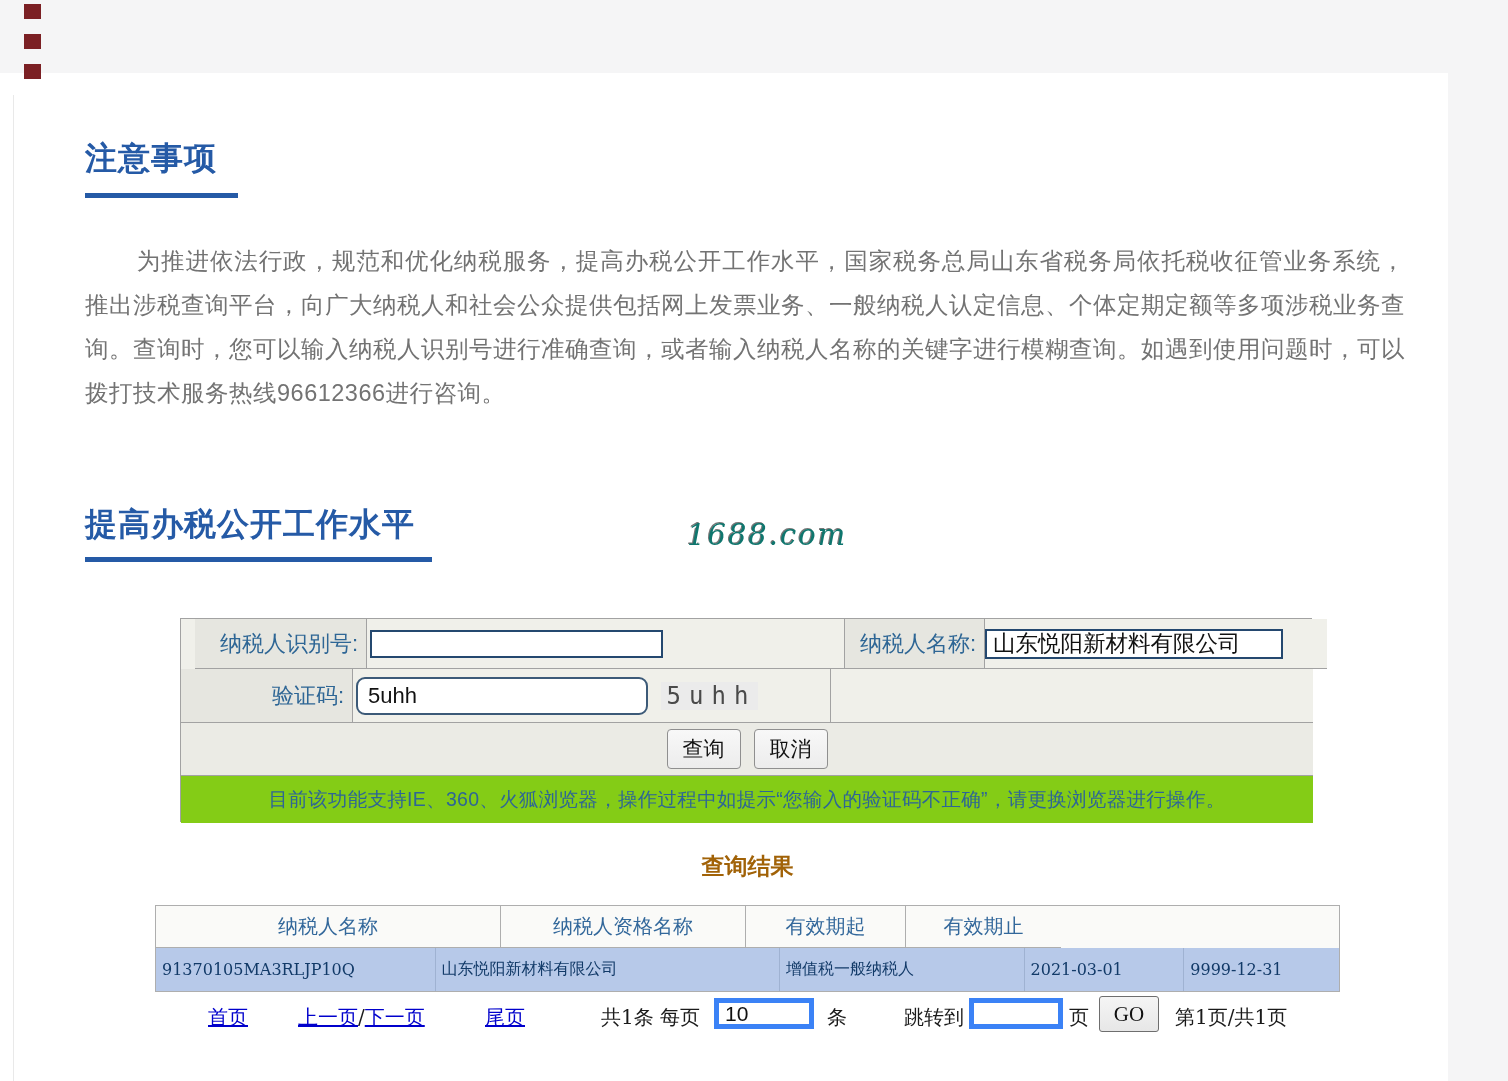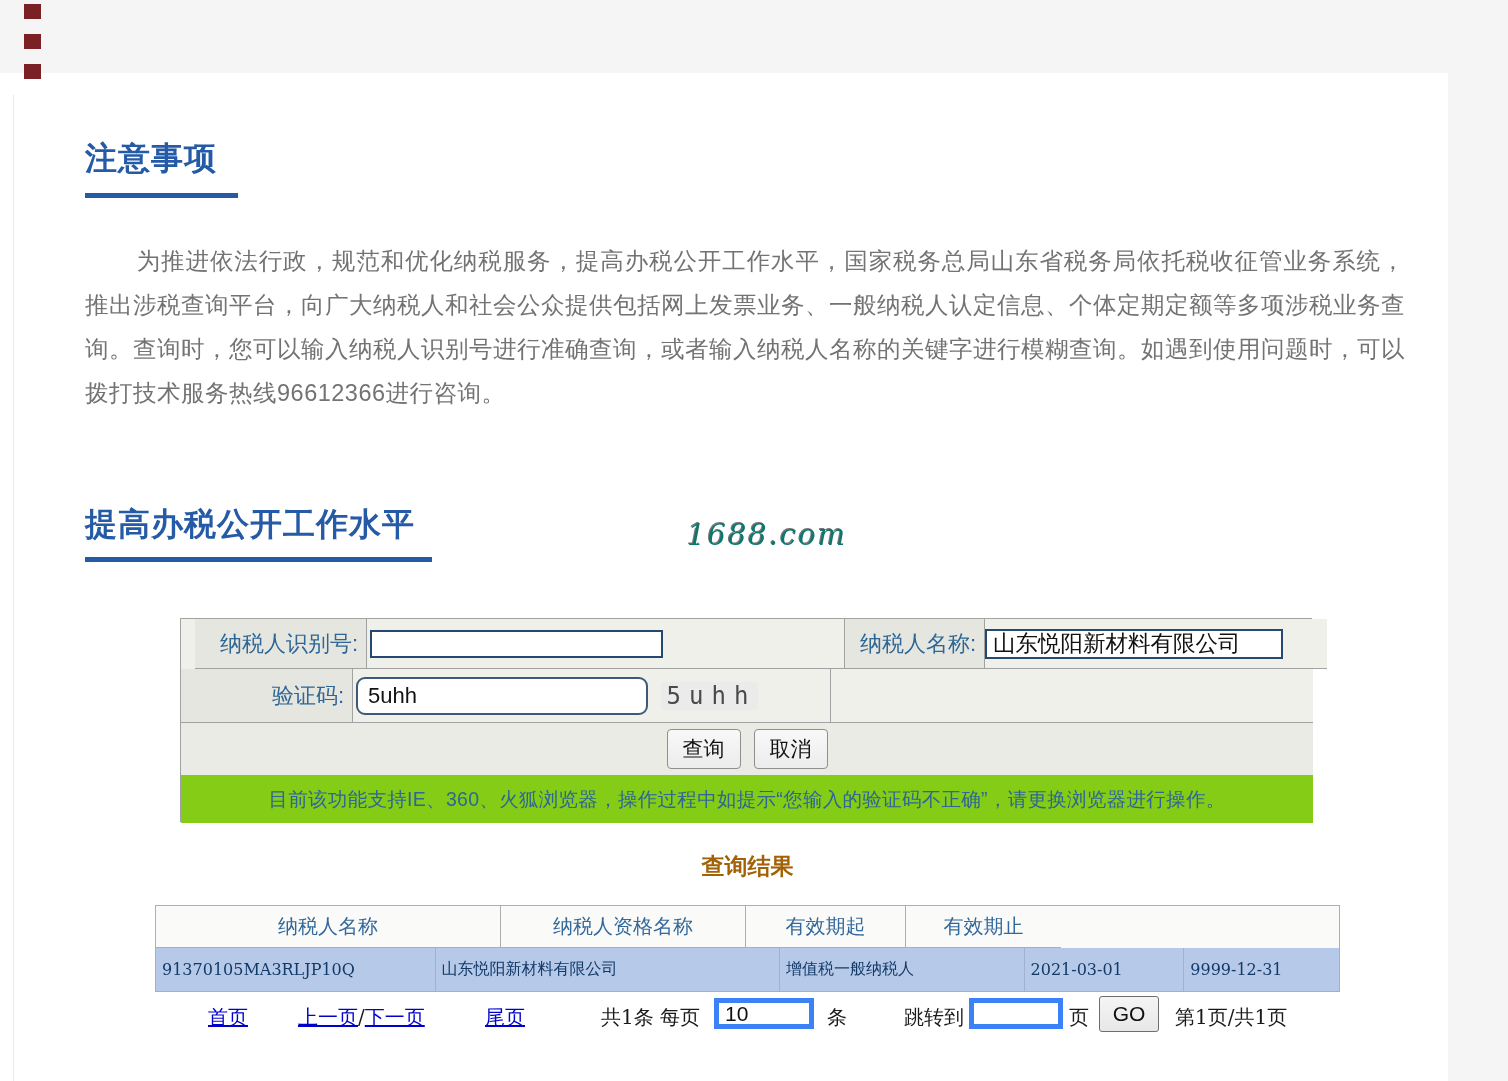--- a/index.html
+++ b/index.html
@@ -110,21 +110,21 @@
   }
   .pitem { position:absolute; top:9px; white-space:nowrap; }
   .pager a { color:#0000cc; text-decoration:underline; cursor:pointer; }
   .pg-input {
     position:absolute; top:3px; height:31px; border:5px solid #3b82f6; background:#fff;
     font-size:21px; padding:0 6px; font-family:"Liberation Sans", sans-serif; color:#111;
   }
   .go-btn {
     position:absolute; left:1099px; top:1px; width:60px; height:36px;
     background:linear-gradient(#f5f5f5,#e7e7e7); border:1px solid #6e6e6e; border-radius:3px;
-    font-size:21px; color:#111; font-family:Liberation Sans, sans-serif; cursor:pointer;
+    font-size:21px; color:#111; font-family:Liberation Serif, serif; cursor:pointer;
   }
 </style>
 </head>
 <body>
 
 <div class="page">
 
   <div class="topband"></div>
   <div class="rightband"></div>
   <div class="leftline"></div>

